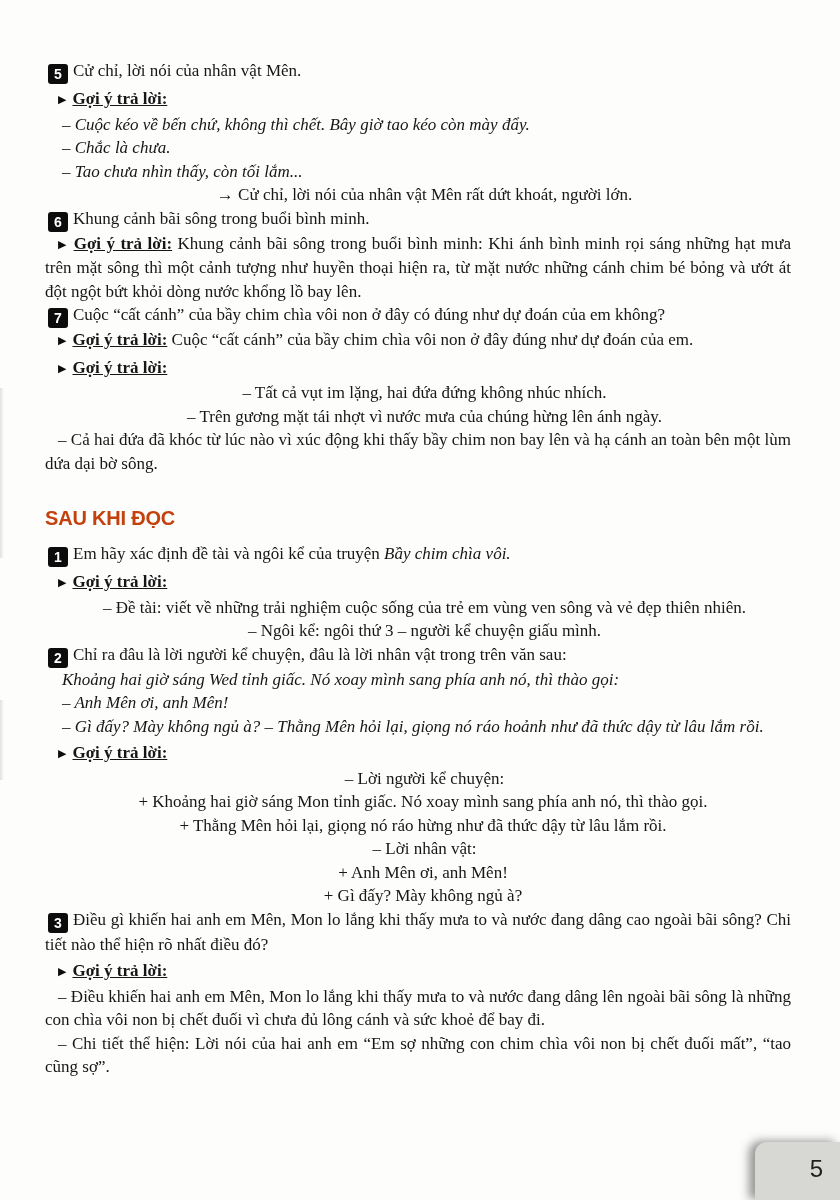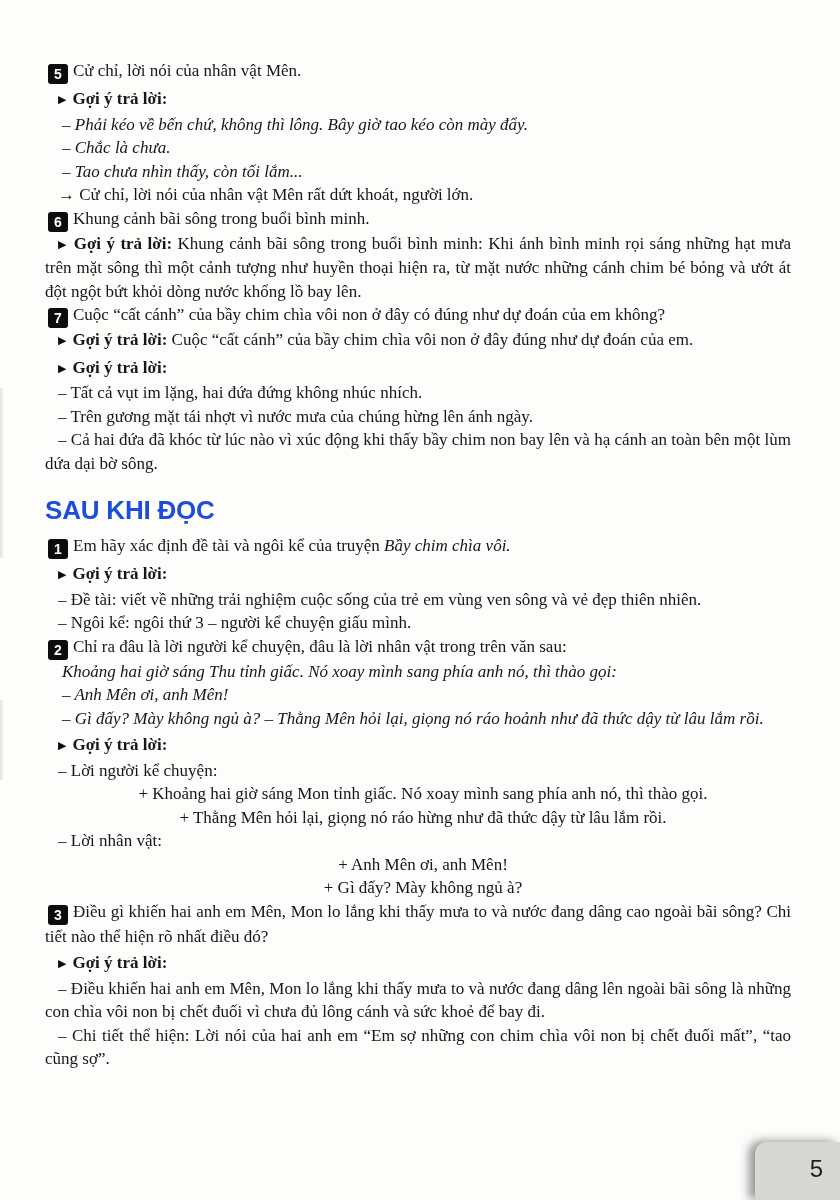--- a/index.html
+++ b/index.html
@@ -18,29 +18,29 @@
   .badge{
     display:inline-block;width:20px;height:20px;
     background:#0c0c0c;color:#ffffff;
     font-family:"Liberation Sans","DejaVu Sans",sans-serif;
     font-weight:bold;font-size:14px;line-height:20px;text-align:center;
     border-radius:3px;margin-right:5px;vertical-align:-3px;text-indent:0;
   }
   .hint{text-indent:13px;}
   .hint.standalone{margin:3px 0 1px;}
   .tri{font-size:11px;margin-right:6px;vertical-align:1px;color:#0c0c0c;}
-  .hl{font-weight:bold;}
-  .dash{text-indent:13px;}
+  .hl{font-weight:bold;text-decoration:underline;}
+  .dash{text-indent:13px;text-align:center;}
   .plus{text-indent:10px;text-align:center;}
   .qt{text-indent:17px;font-style:italic;}
   .just{text-align:justify;}
   .heading{
     font-family:"Liberation Sans","DejaVu Sans",sans-serif;
-    font-weight:bold;font-size:26px;line-height:26px;letter-spacing:-0.2px;
-    margin-top:22px;margin-bottom:11px;color:#1d4ed8;
+    font-weight:bold;font-size:20px;line-height:26px;letter-spacing:-0.2px;
+    margin-top:30px;margin-bottom:11px;color:#c2410c;
   }
   .page-tab{
     position:absolute;right:0;bottom:0;width:85px;height:58px;
     background:#d7d7d4;border-top-left-radius:12px;
     box-shadow:-6px -1px 10px rgba(45,45,45,0.5);
   }
   .page-num{
     position:absolute;right:17px;top:13px;
     font-family:"Liberation Sans","DejaVu Sans",sans-serif;
     font-size:24px;line-height:28px;color:#1f1f1f;
@@ -53,21 +53,21 @@
   .smudge.s2{top:700px;height:80px;}
 </style>
 </head>
 <body>
 
 <div class="content">
 
   <section class="first">
     <p class="q"><span class="badge">5</span><span>Cử chỉ, lời nói của nhân vật Mên.</span></p>
     <p class="hint standalone"><span class="tri">▶</span><span class="hl">Gợi ý trả lời:</span></p>
-    <p class="qt">– Phải kéo về bến chứ, không thì lông. Bây giờ tao kéo còn mày đẩy.</p>
+    <p class="qt">– Cuộc kéo về bến chứ, không thì chết. Bây giờ tao kéo còn mày đẩy.</p>
     <p class="qt">– Chắc là chưa.</p>
     <p class="qt">– Tao chưa nhìn thấy, còn tối lắm...</p>
     <p class="dash">→ Cử chỉ, lời nói của nhân vật Mên rất dứt khoát, người lớn.</p>
   </section>
 
   <section>
     <p class="q"><span class="badge">6</span><span>Khung cảnh bãi sông trong buổi bình minh.</span></p>
     <p class="hint just"><span class="tri">▶</span><span class="hl">Gợi ý trả lời:</span>
       <span>Khung cảnh bãi sông trong buổi bình minh: Khi ánh bình minh rọi sáng những hạt mưa trên mặt sông thì một cảnh tượng như huyền thoại hiện ra, từ mặt nước những cánh chim bé bỏng và ướt át đột ngột bứt khỏi dòng nước khổng lồ bay lên.</span></p>
   </section>
@@ -89,21 +89,21 @@
 
   <section class="first">
     <p class="q"><span class="badge">1</span><span>Em hãy xác định đề tài và ngôi kể của truyện </span><i>Bầy chim chìa vôi.</i></p>
     <p class="hint standalone"><span class="tri">▶</span><span class="hl">Gợi ý trả lời:</span></p>
     <p class="dash">– Đề tài: viết về những trải nghiệm cuộc sống của trẻ em vùng ven sông và vẻ đẹp thiên nhiên.</p>
     <p class="dash">– Ngôi kể: ngôi thứ 3 – người kể chuyện giấu mình.</p>
   </section>
 
   <section>
     <p class="q"><span class="badge">2</span><span>Chỉ ra đâu là lời người kể chuyện, đâu là lời nhân vật trong trên văn sau:</span></p>
-    <p class="qt">Khoảng hai giờ sáng Thu tỉnh giấc. Nó xoay mình sang phía anh nó, thì thào gọi:</p>
+    <p class="qt">Khoảng hai giờ sáng Wed tỉnh giấc. Nó xoay mình sang phía anh nó, thì thào gọi:</p>
     <p class="qt">– Anh Mên ơi, anh Mên!</p>
     <p class="qt">– Gì đấy? Mày không ngủ à? – Thằng Mên hỏi lại, giọng nó ráo hoảnh như đã thức dậy từ lâu lắm rồi.</p>
     <p class="hint standalone"><span class="tri">▶</span><span class="hl">Gợi ý trả lời:</span></p>
     <p class="dash">– Lời người kể chuyện:</p>
     <p class="plus">+ Khoảng hai giờ sáng Mon tỉnh giấc. Nó xoay mình sang phía anh nó, thì thào gọi.</p>
     <p class="plus">+ Thằng Mên hỏi lại, giọng nó ráo hừng như đã thức dậy từ lâu lắm rồi.</p>
     <p class="dash">– Lời nhân vật:</p>
     <p class="plus">+ Anh Mên ơi, anh Mên!</p>
     <p class="plus">+ Gì đấy? Mày không ngủ à?</p>
   </section>

